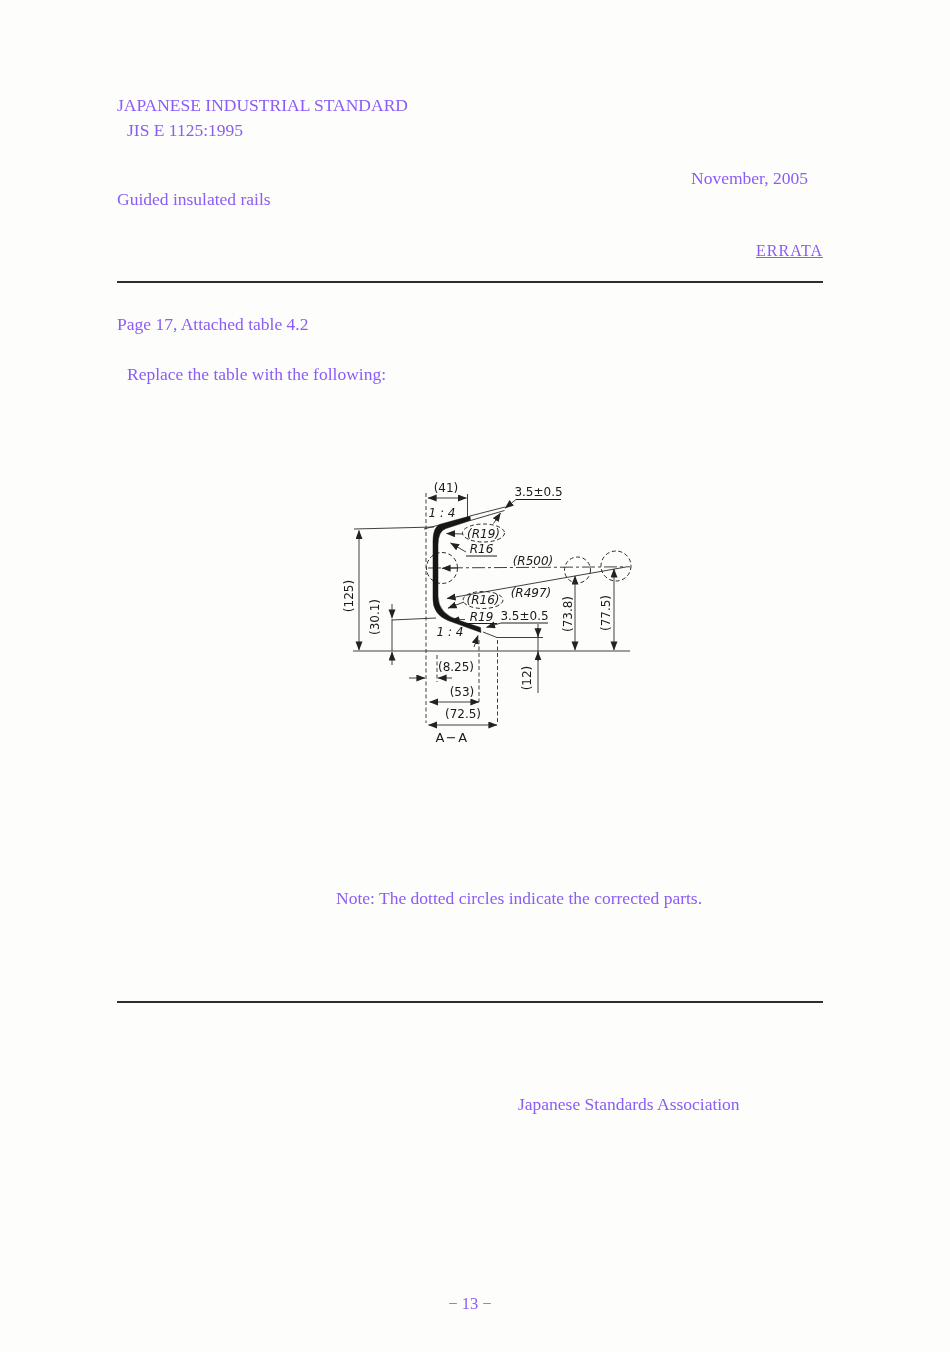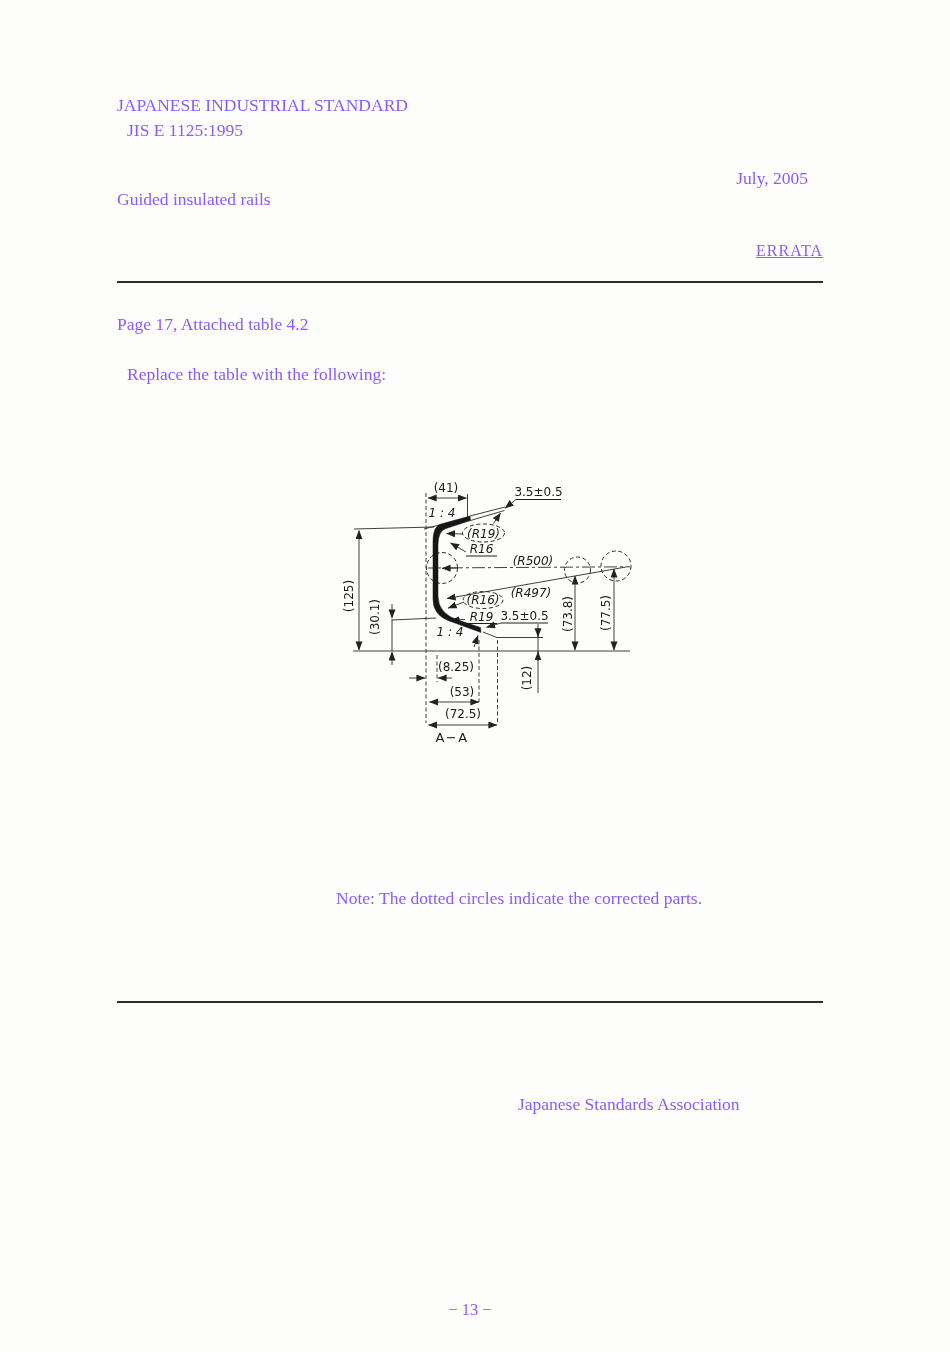--- a/index.html
+++ b/index.html
@@ -31,21 +31,21 @@
   svg .profile{fill:#161616;stroke:#161616;stroke-width:0.5;}
 </style>
 </head>
 <body>
 
 <div class="page">
 
   <div class="tx" style="left:117px;top:95px;">JAPANESE INDUSTRIAL STANDARD</div>
   <div class="tx" style="left:117px;top:120px;margin-left:10px;">JIS E 1125:1995</div>
   <div class="tx" style="left:117px;top:145px;margin-top:44px;">Guided insulated rails</div>
-  <div class="tx" style="left:608px;top:168px;width:200px;text-align:right;">July, 2005</div>
+  <div class="tx" style="left:608px;top:168px;width:200px;text-align:right;">November, 2005</div>
 
   <div class="tx center-title" style="left:117px;top:241px;width:706px;text-align:right;font-size:16px;text-decoration:underline;">ERRATA</div>
 
   <div class="rule" style="top:281px;"></div>
 
   <div class="tx" style="left:117px;top:314px;">Page 17, Attached table 4.2</div>
   <div class="tx" style="left:127px;top:364px;">Replace the table with the following:</div>
 
   <div class="figure-wrap">
   <svg width="350" height="300" viewBox="330 460 350 300">
@@ -144,15 +144,15 @@
     </g>
   </svg>
   </div>
 
   <div class="tx" style="left:336px;top:888px;">Note: The dotted circles indicate the corrected parts.</div>
 
   <div class="rule" style="top:1001px;"></div>
 
   <div class="tx" style="left:518px;top:1094px;width:300px;">Japanese Standards Association</div>
 
-  <div class="tx" style="left:117px;top:1294px;width:706px;text-align:center;font-size:16.5px;margin-top:6px;">− 13 −</div>
+  <div class="tx" style="left:117px;top:1294px;width:706px;text-align:center;font-size:16.5px;">− 13 −</div>
 
 </div>
 
 </body></html>

